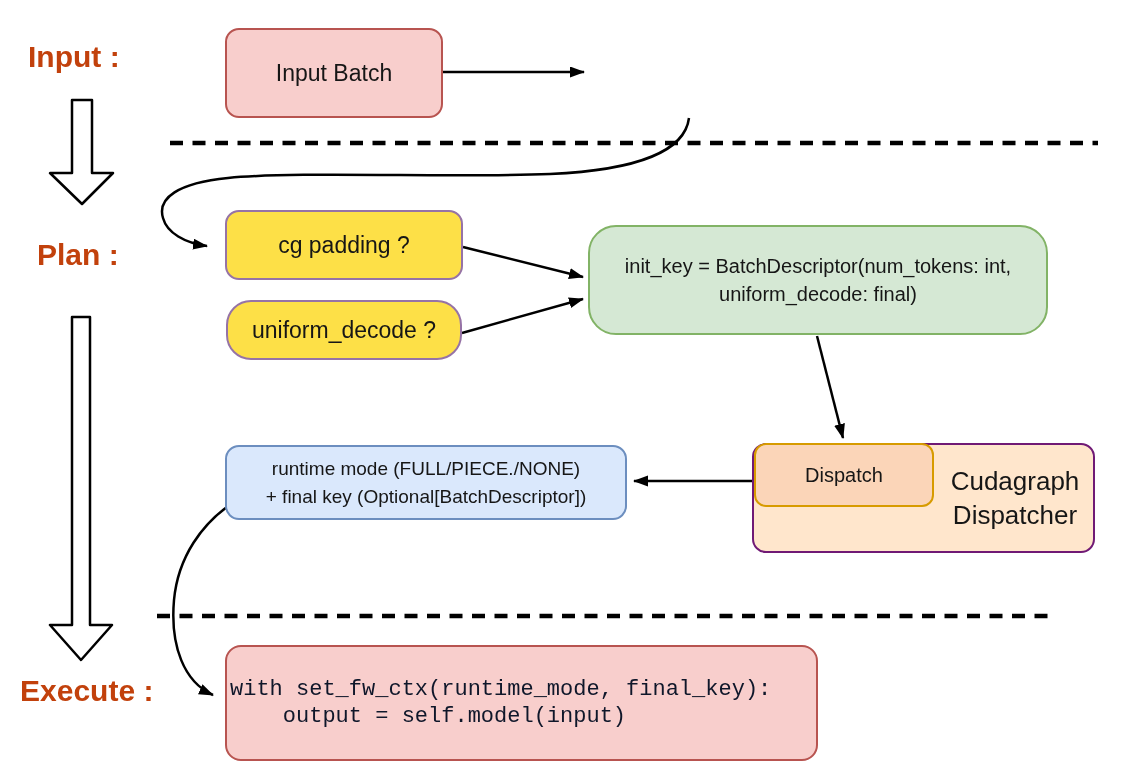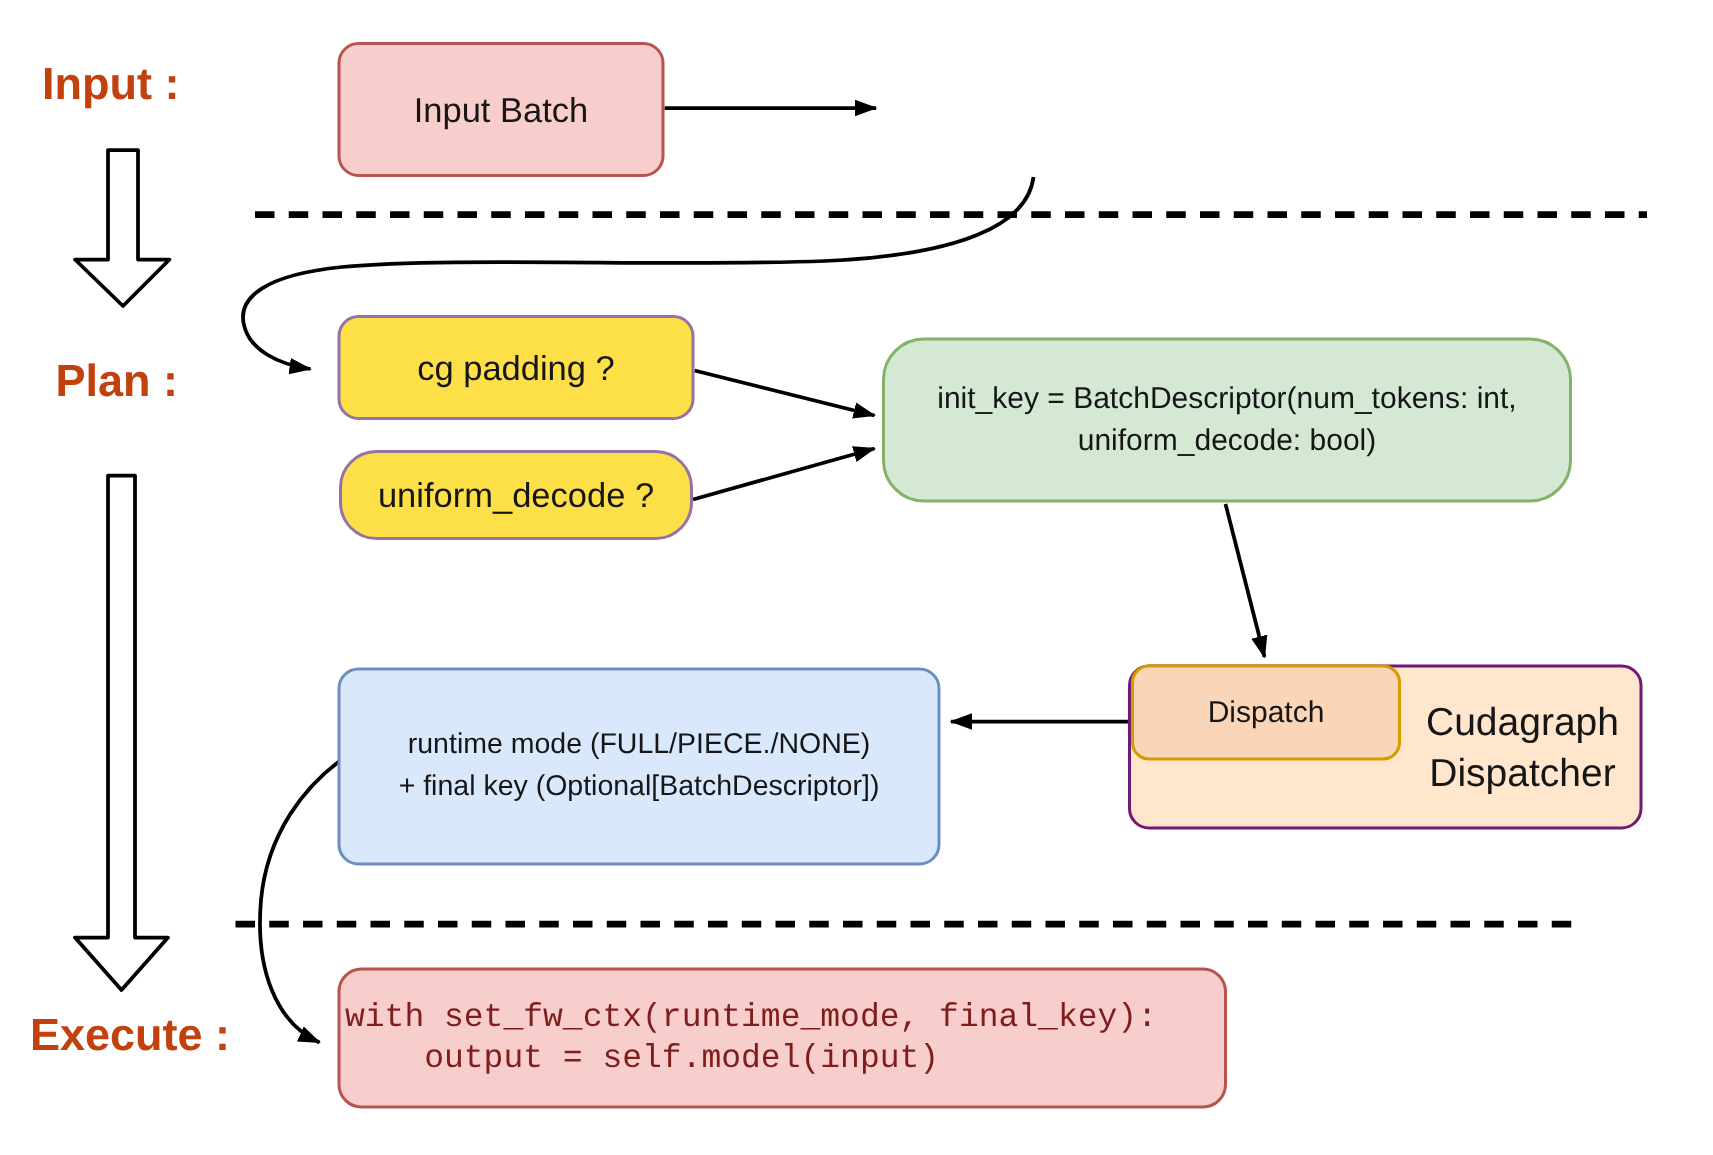--- a/index.html
+++ b/index.html
@@ -43,29 +43,29 @@
   #cg-padding{left:225px;top:210px;width:238px;height:70px;font-size:23px;}
   #uniform-decode{left:226px;top:300px;width:236px;height:60px;font-size:23px;border-radius:25px;}
   #init-key{left:588px;top:225px;width:460px;height:110px;font-size:20px;line-height:28px;border-radius:28px;}
   #cudagraph-dispatcher{left:752px;top:443px;width:343px;height:110px;}
   #cudagraph-label{
     position:absolute;left:182px;top:0;width:158px;height:106px;
     display:flex;flex-direction:column;align-items:center;justify-content:center;
     font-size:26px;line-height:34px;text-align:center;
   }
   #dispatch{left:754px;top:443px;width:180px;height:64px;font-size:20px;}
-  #runtime-mode{left:225px;top:445px;width:402px;height:132px;font-size:19px;line-height:28px;}
+  #runtime-mode{left:225px;top:445px;width:402px;height:75px;font-size:19px;line-height:28px;}
   #execute-code{
-    left:225px;top:645px;width:593px;height:94px;
+    left:225px;top:645px;width:593px;height:116px;
     border-radius:16px;
     align-items:flex-start;
     padding-left:3px;
     font-family:"Liberation Mono","DejaVu Sans Mono",monospace;
     font-size:22px;line-height:27px;
-    color:#7f1d1d;
+    color:#0f172a;
     white-space:pre;
     text-align:left;
   }
   #input-label{left:28px;top:40px;}
   #plan-label{left:37px;top:238px;}
   #execute-label{left:20px;top:674px;}
 </style>
 </head>
 <body>
 
@@ -107,21 +107,21 @@
   <div class="node box-purple" id="cg-padding">
     <span>cg padding ?</span>
   </div>
 
   <div class="node box-purple" id="uniform-decode">
     <span>uniform_decode ?</span>
   </div>
 
   <div class="node box-green" id="init-key">
     <span>init_key = BatchDescriptor(num_tokens: int,</span>
-    <span>uniform_decode: bool)</span>
+    <span>uniform_decode: final)</span>
   </div>
 
   <div class="node box-orange-outer" id="cudagraph-dispatcher">
     <div id="cudagraph-label">
       <span>Cudagraph</span>
       <span>Dispatcher</span>
     </div>
   </div>
 
   <div class="node box-orange-inner" id="dispatch">

